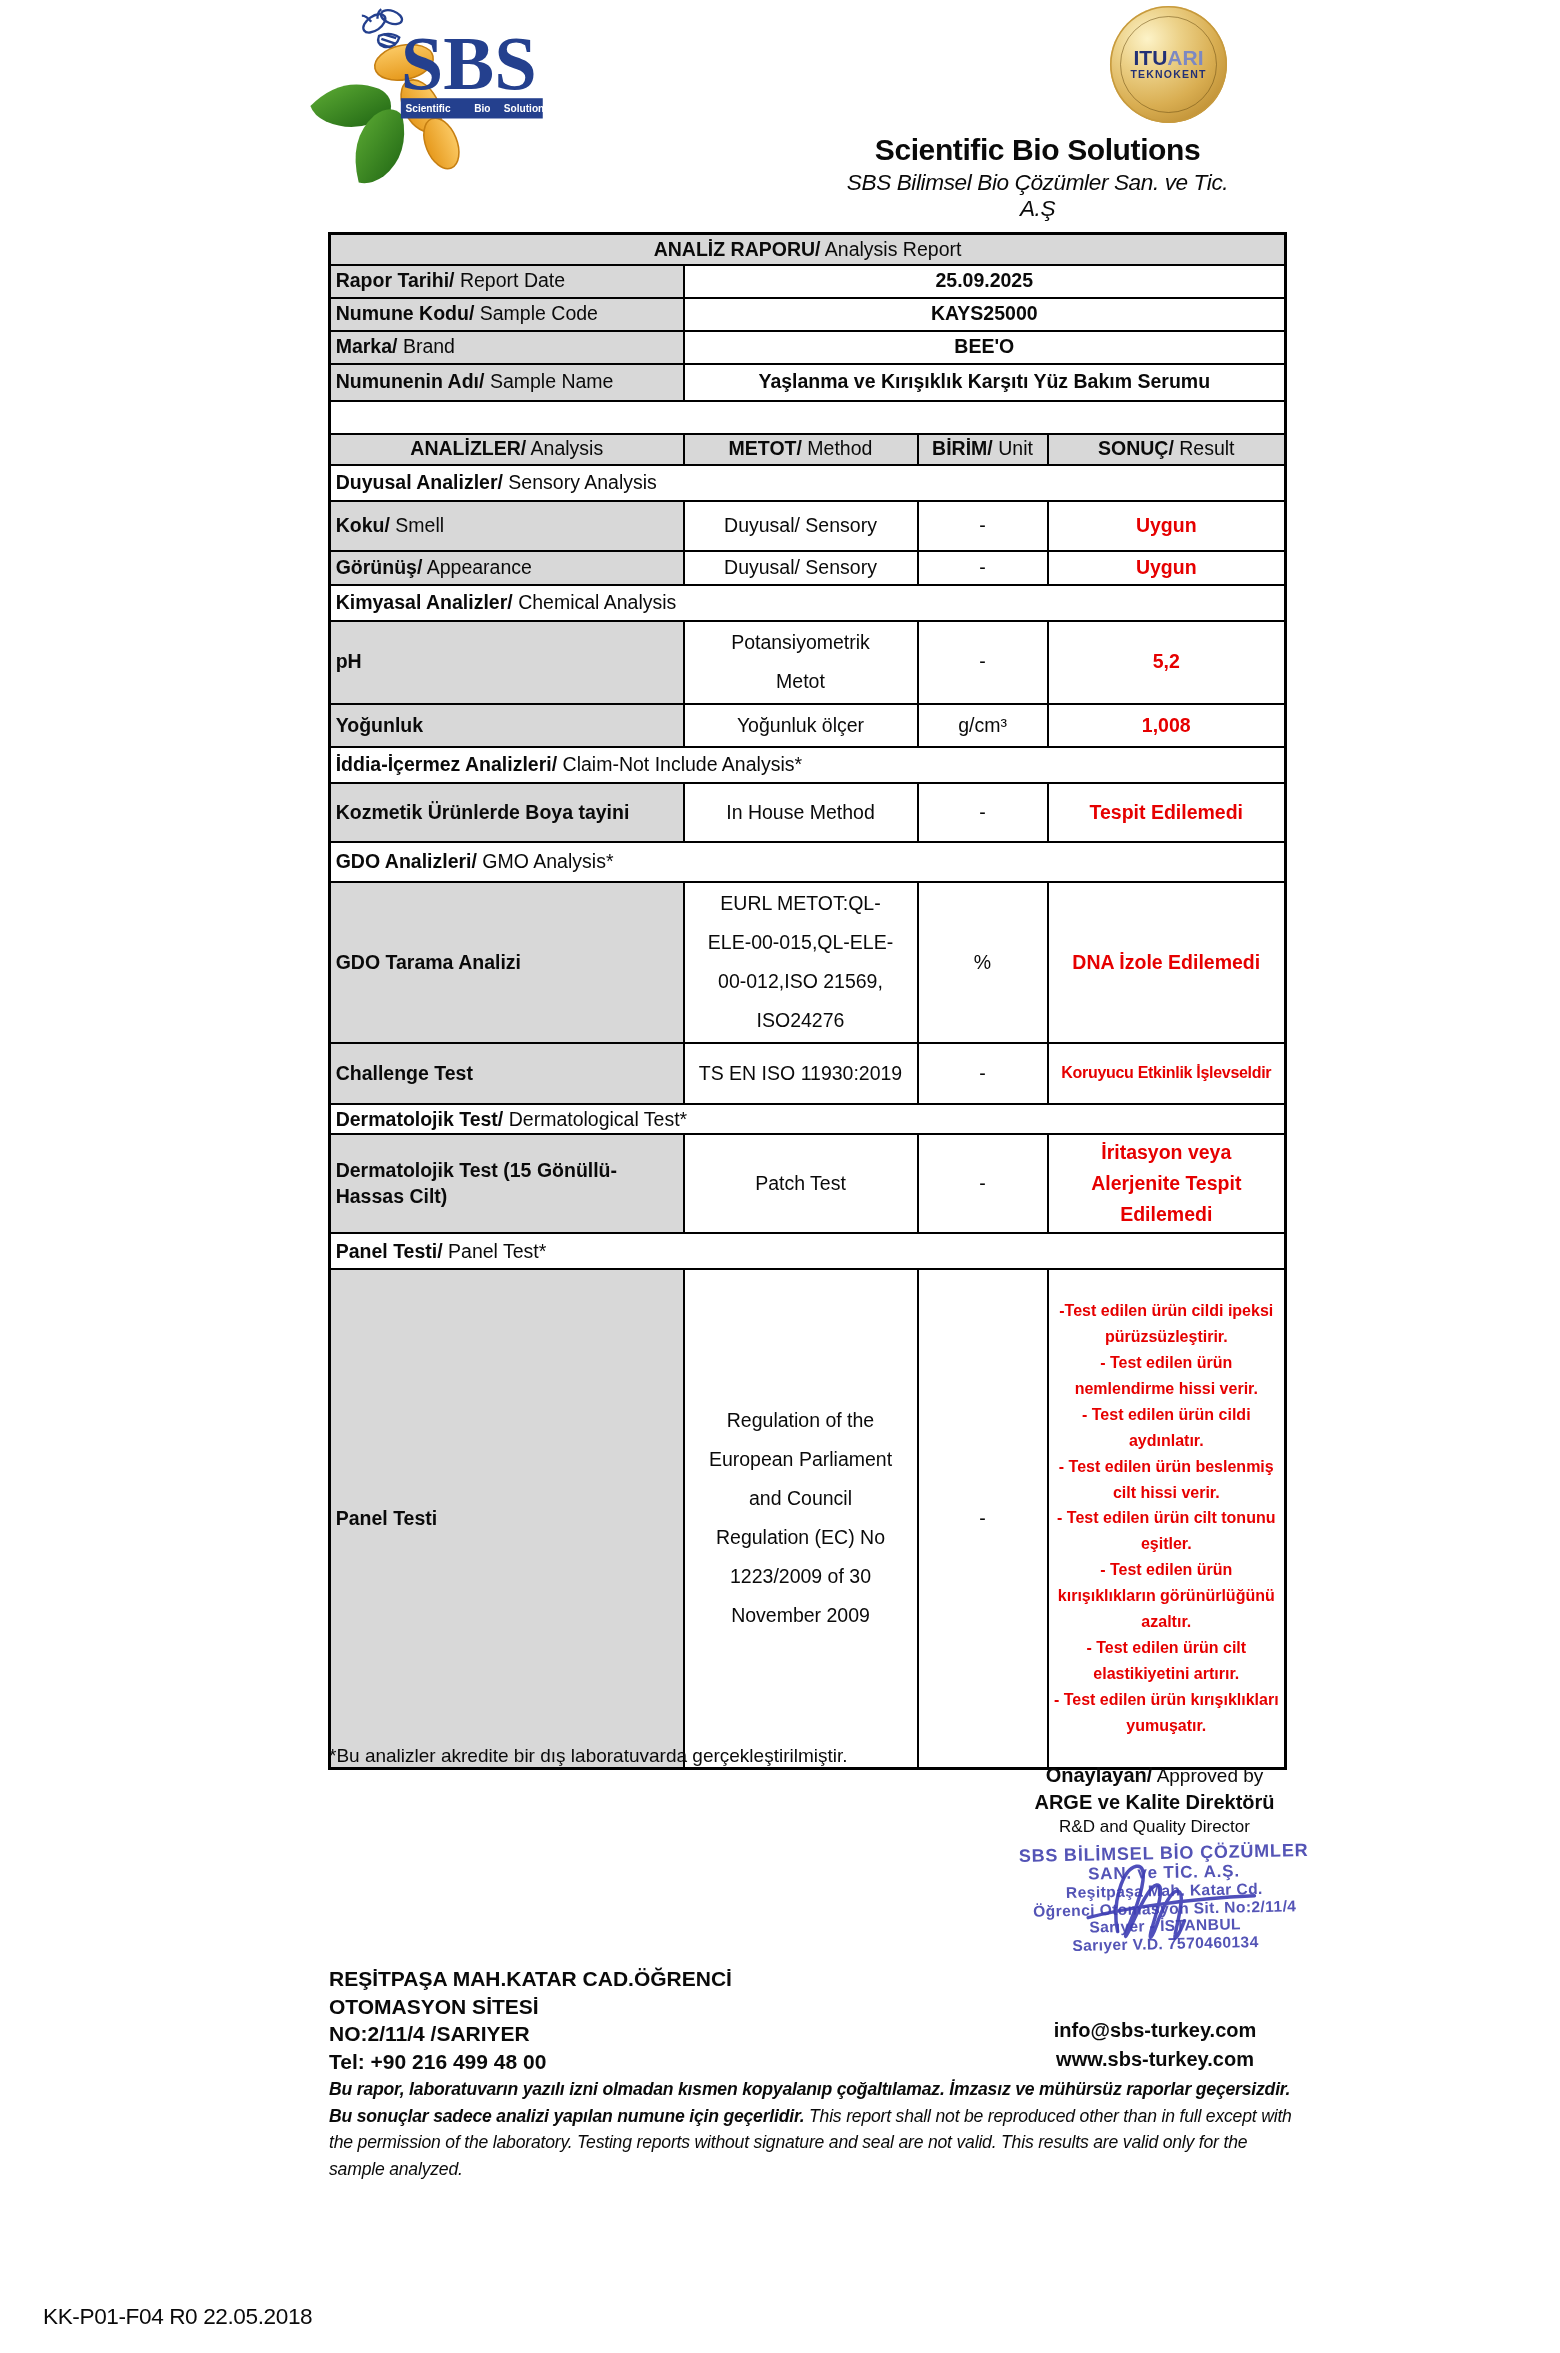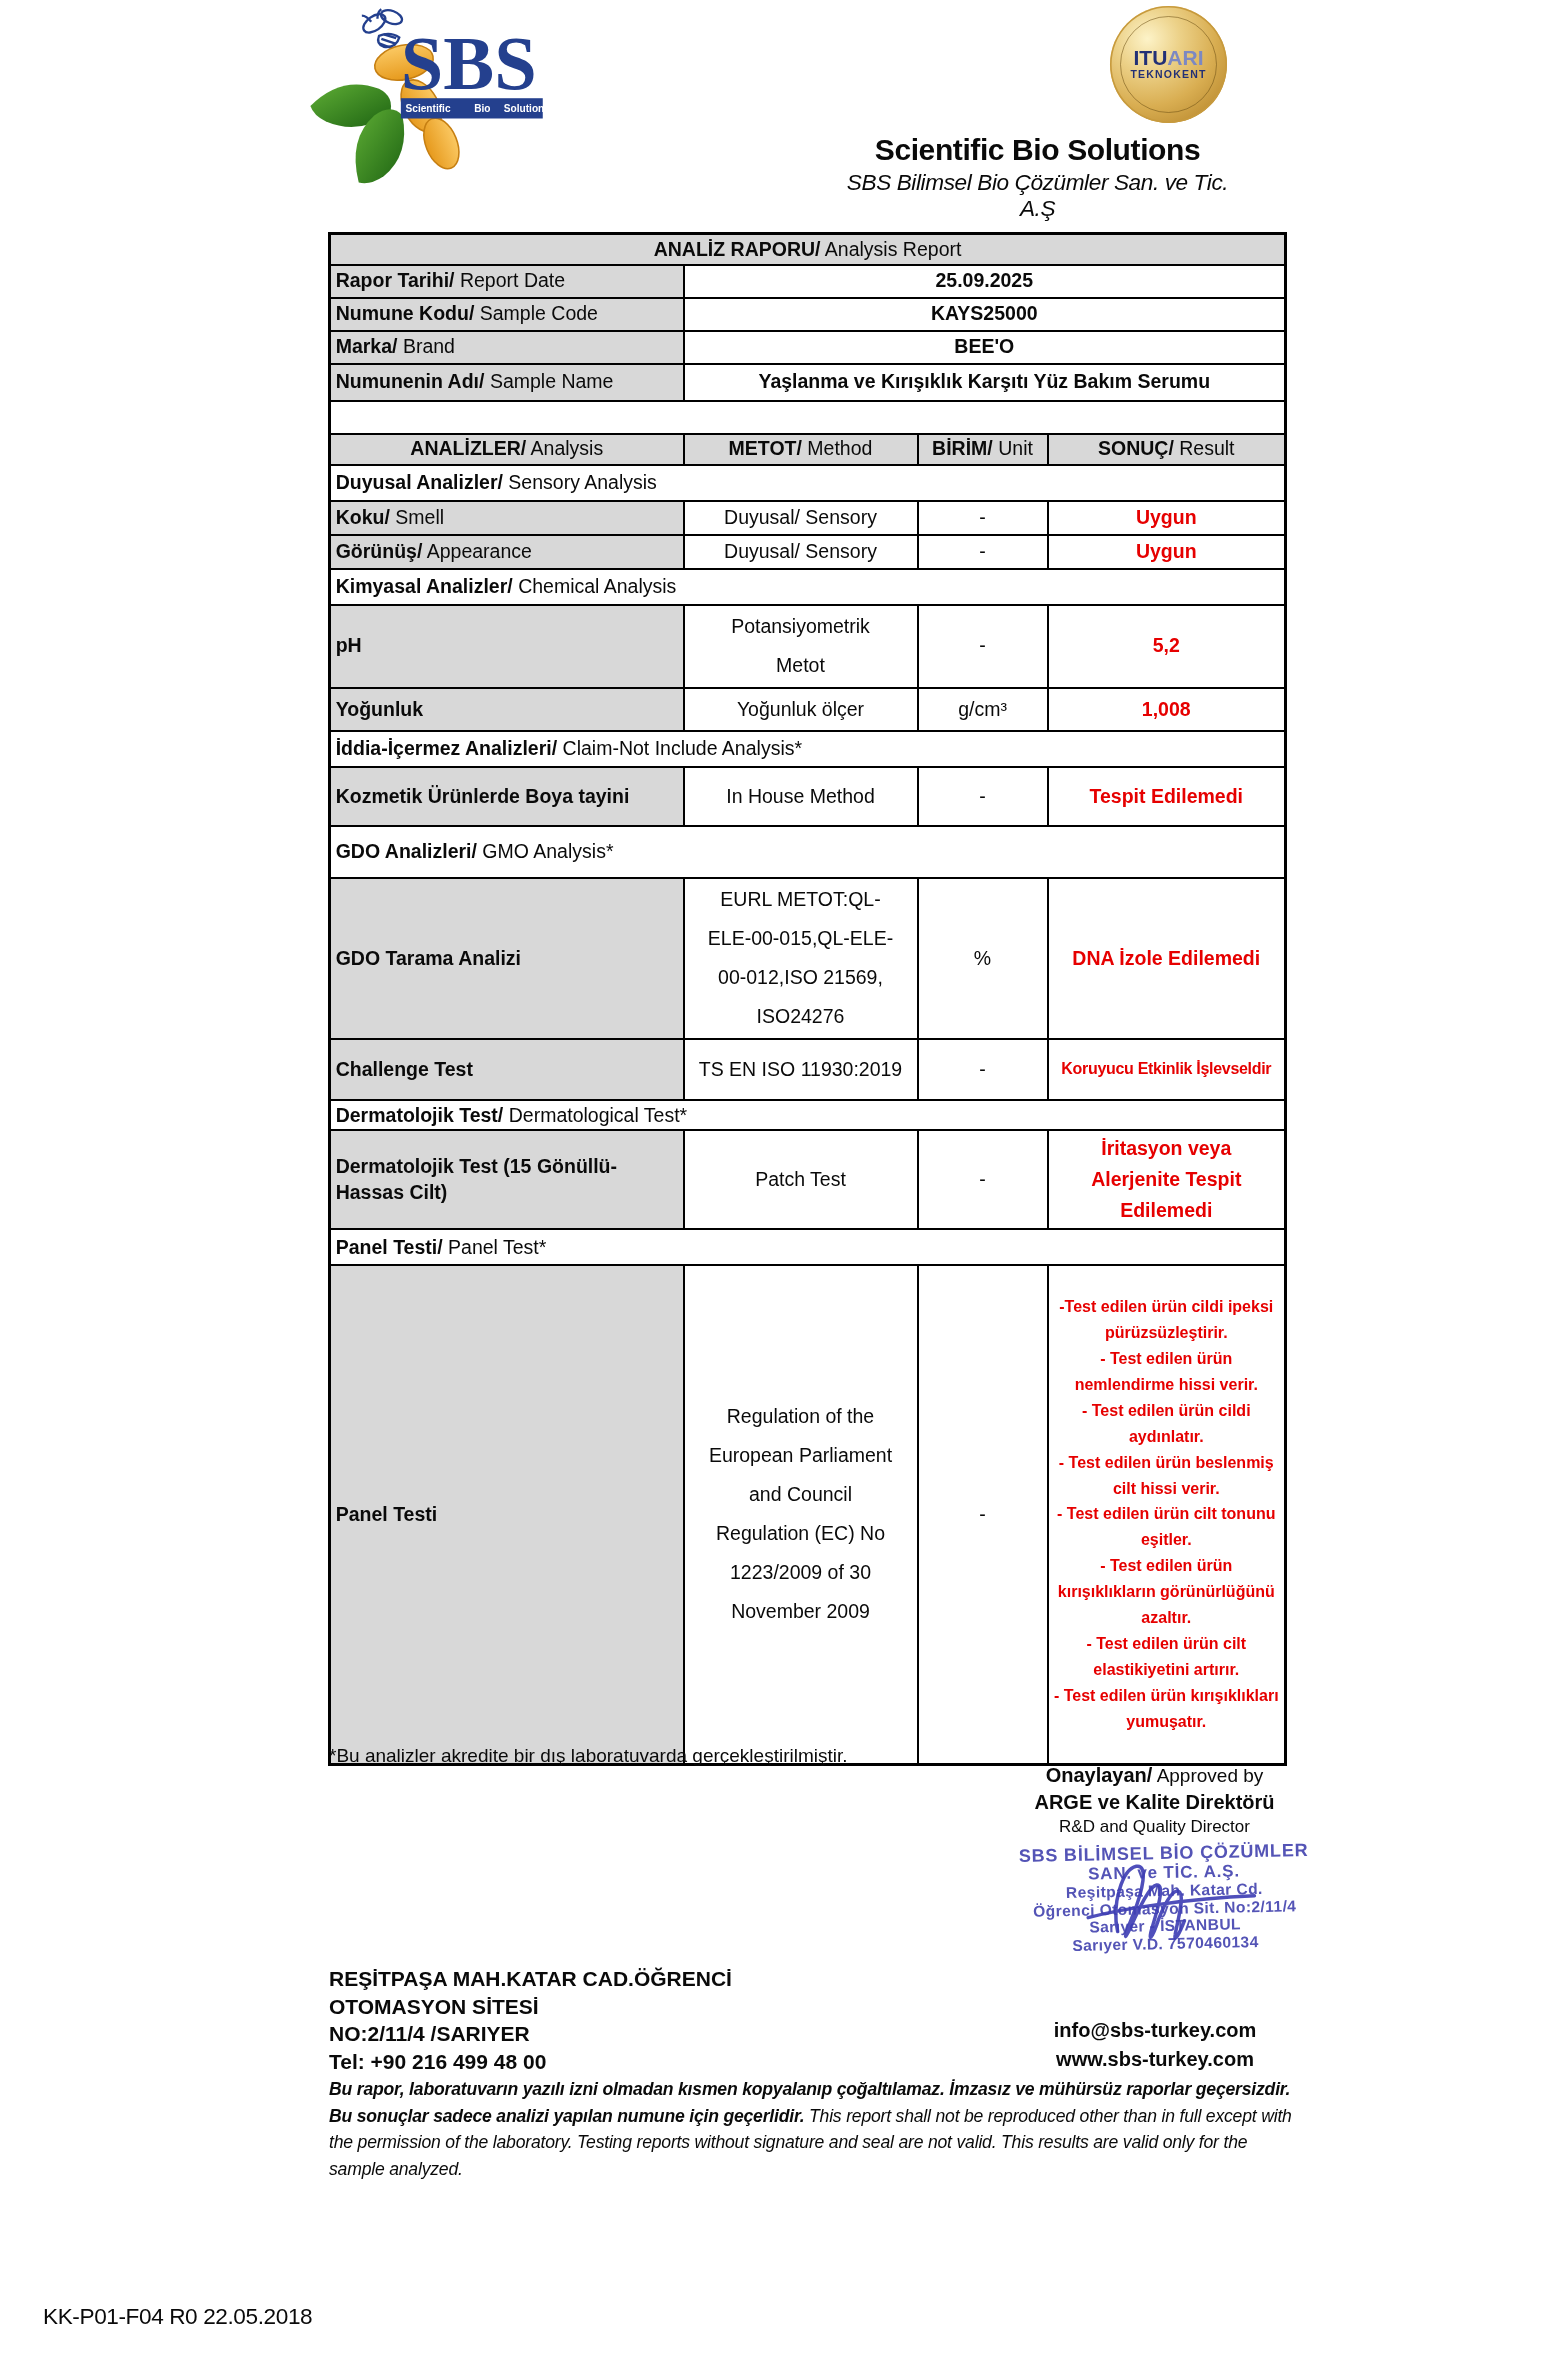--- a/index.html
+++ b/index.html
@@ -171,21 +171,21 @@
       <td class="hdr"><span>ANALİZLER/</span><span class="en">Analysis</span></td>
       <td class="hdr"><span>METOT/</span><span class="en">Method</span></td>
       <td class="hdr"><span>BİRİM/</span><span class="en">Unit</span></td>
       <td class="hdr"><span>SONUÇ/</span><span class="en">Result</span></td>
     </tr>
 
     <tr style="height:36px">
           <td class="section" colspan="4"><span>Duyusal Analizler/</span><span class="en" style="font-size:19.5px">Sensory Analysis</span></td>
         </tr>
 
-    <tr style="height:34px">
+    <tr style="height:50px">
       <td class="gray lbl"><span>Koku/</span><span class="en">Smell</span></td>
       <td class="method">Duyusal/ Sensory</td>
       <td class="unit">-</td>
       <td class="result">Uygun</td>
     </tr>
     <tr style="height:34px">
       <td class="gray lbl"><span>Görünüş/</span><span class="en">Appearance</span></td>
       <td class="method">Duyusal/ Sensory</td>
       <td class="unit">-</td>
       <td class="result">Uygun</td>
@@ -214,21 +214,21 @@
           <td class="section" colspan="4"><span>İddia-İçermez Analizleri/</span><span class="en" style="font-size:19.5px">Claim-Not Include Analysis*</span></td>
         </tr>
 
     <tr style="height:59px">
       <td class="gray lbl">Kozmetik Ürünlerde Boya tayini</td>
       <td class="method">In House Method</td>
       <td class="unit">-</td>
       <td class="result">Tespit Edilemedi</td>
     </tr>
 
-    <tr style="height:52px">
+    <tr style="height:40px">
           <td class="section" colspan="4"><span>GDO Analizleri/</span><span class="en" style="font-size:19.5px">GMO Analysis*</span></td>
         </tr>
 
     <tr style="height:119px">
       <td class="gray lbl">GDO Tarama Analizi</td>
       <td class="method">
             <div class="mwrap w235">EURL METOT:QL-ELE-00-015,QL-ELE-00-012,ISO 21569, ISO24276</div>
           </td>
       <td class="unit">%</td>
       <td class="result">DNA İzole Edilemedi</td>

